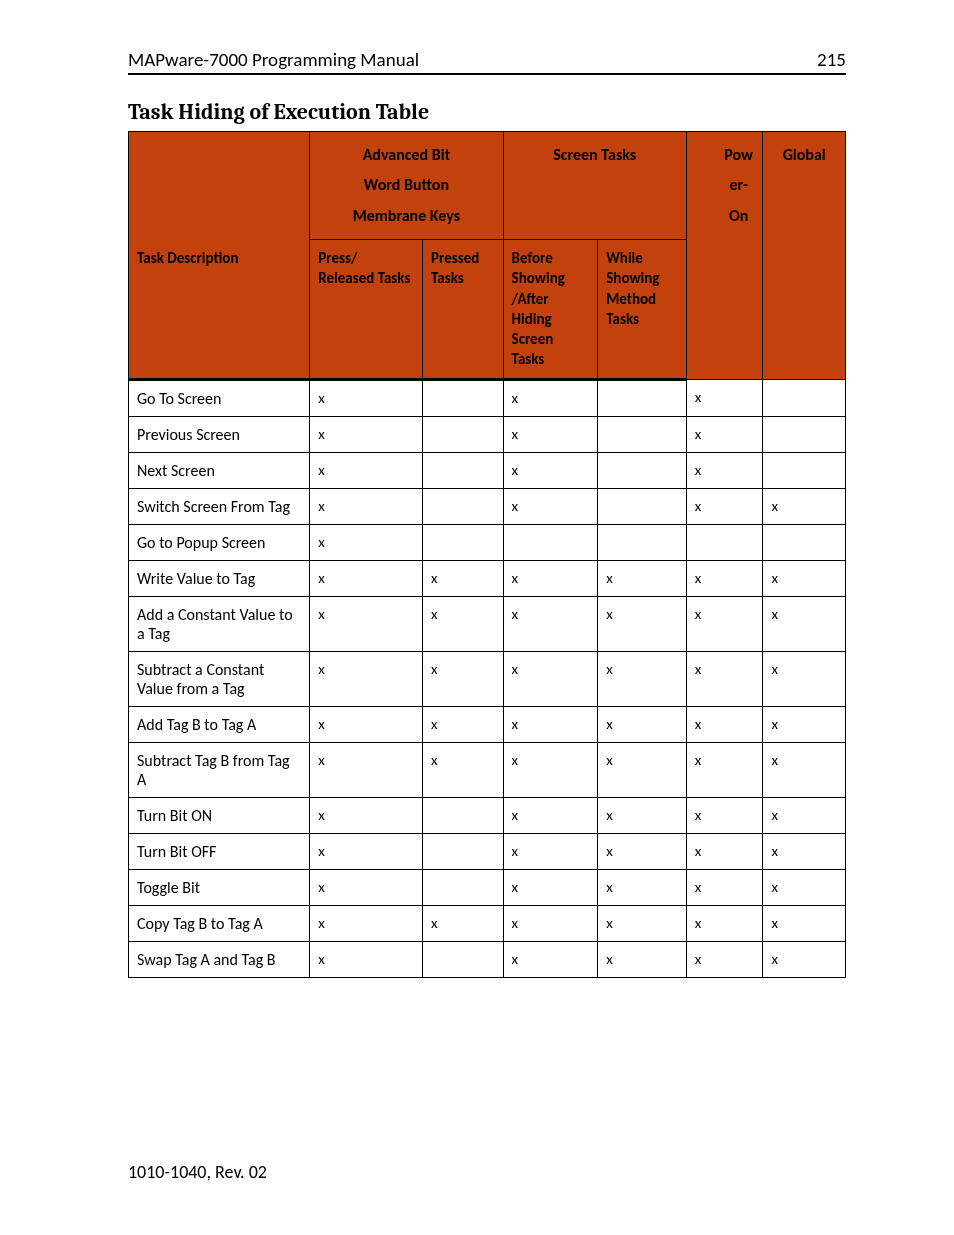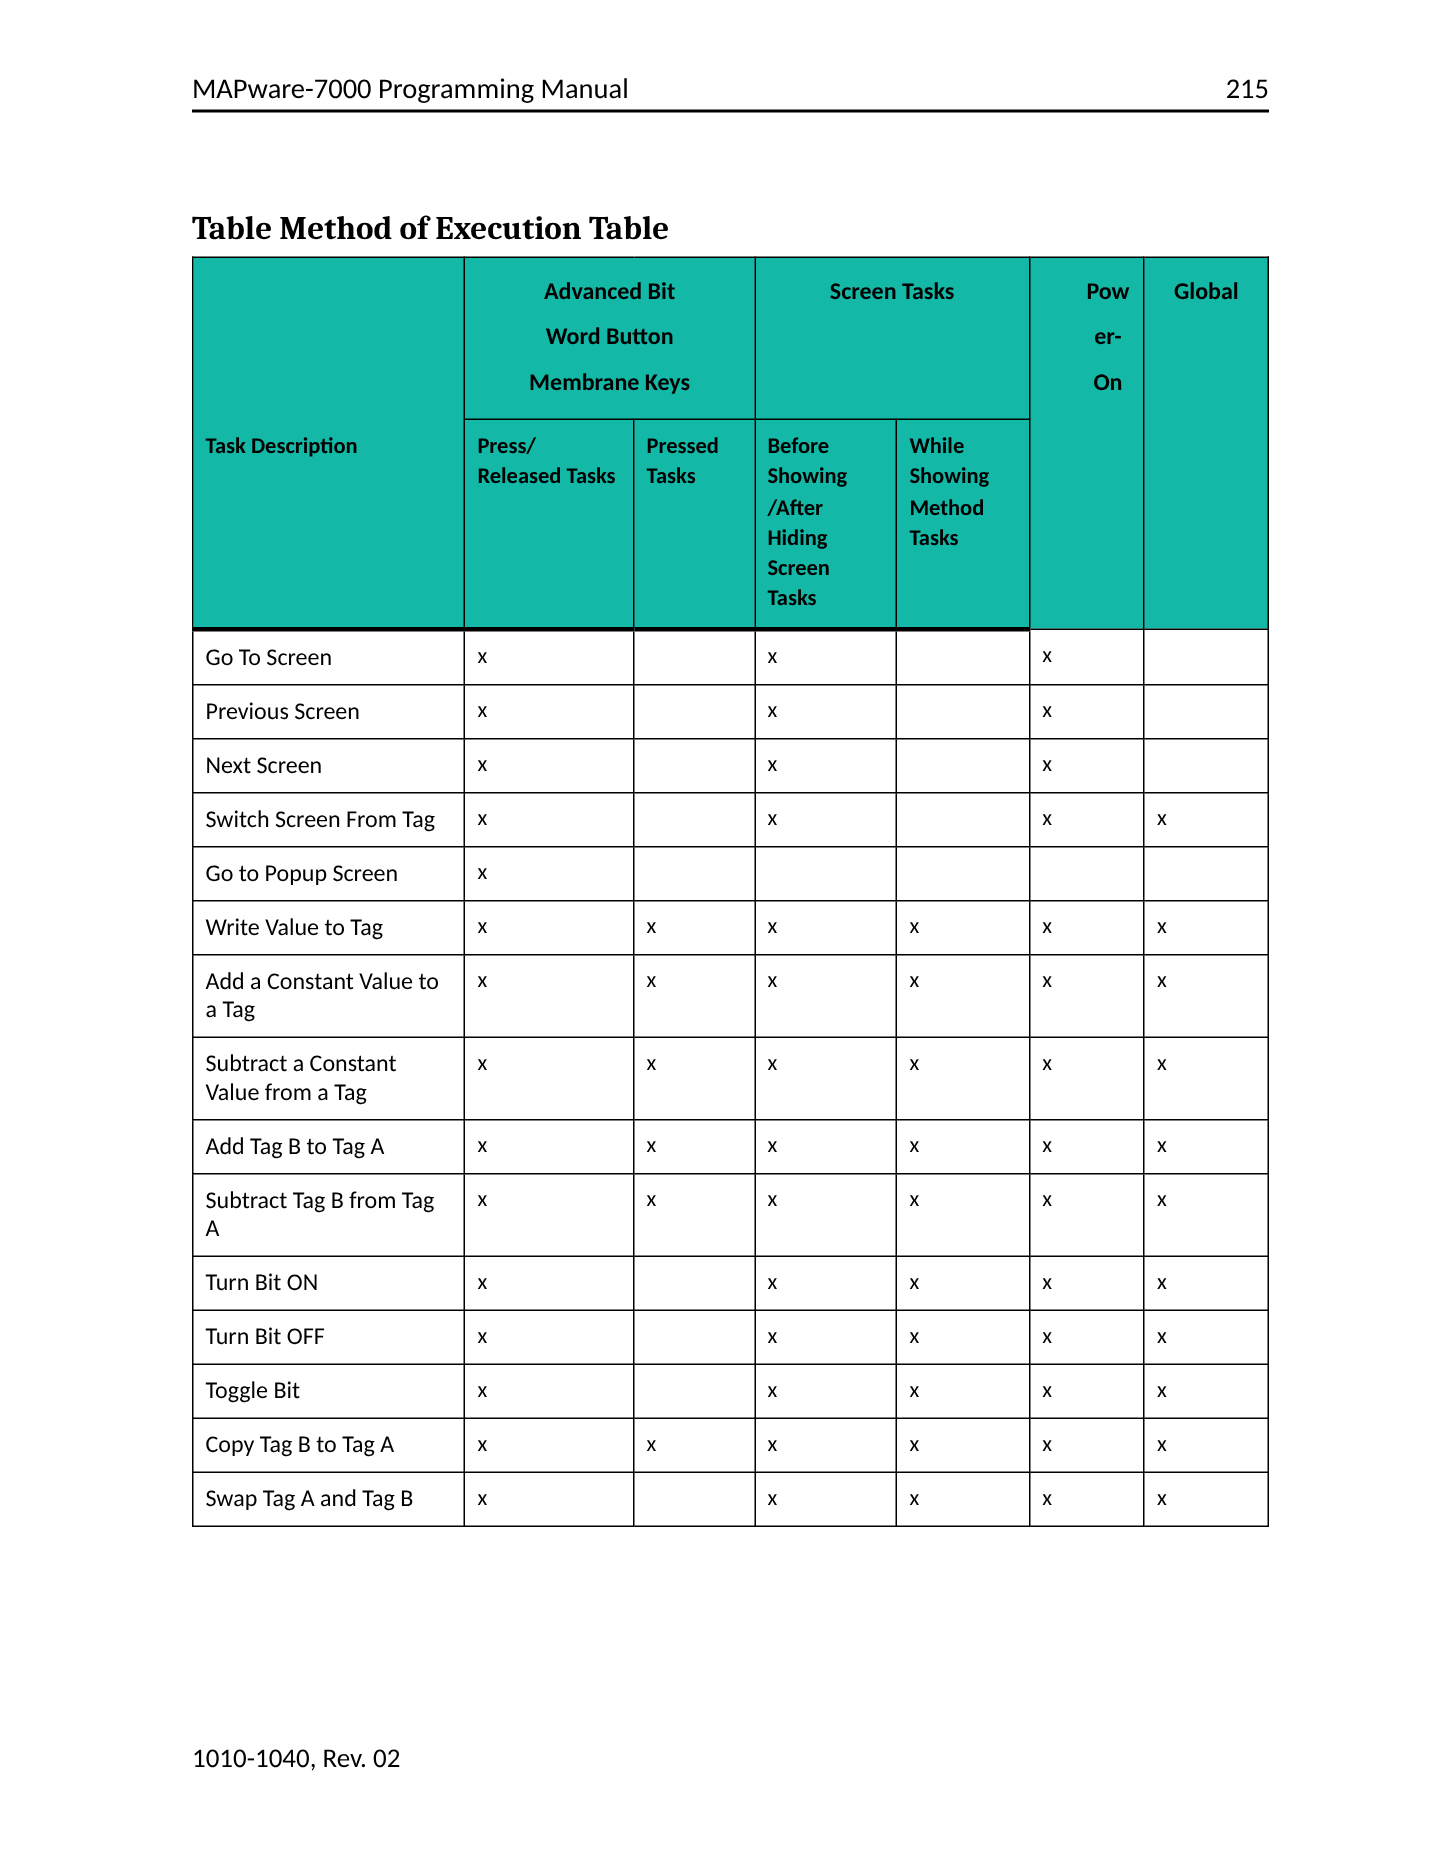--- a/index.html
+++ b/index.html
@@ -15,21 +15,21 @@
   .page {
     padding: 48px 108px 0 128px;
   }
   .running-head {
     display: flex;
     justify-content: space-between;
     align-items: baseline;
     font-size: 19px;
     border-bottom: 2px solid #000;
     padding-bottom: 2px;
-    margin-bottom: 64px;
+    margin-bottom: 24px;
   }
   .section-title {
     font-family: Cambria, Georgia, serif;
     font-weight: bold;
     font-size: 22px;
     margin: 0 0 6px 0;
   }
   table.grid {
     border-collapse: collapse;
     width: 100%;
@@ -37,21 +37,21 @@
     font-size: 16px;
   }
   table.grid th, table.grid td {
     border: 1px solid #000;
     padding: 8px 8px;
     vertical-align: top;
     text-align: left;
     word-wrap: break-word;
   }
   table.grid thead th {
-    background: #14b8a6;
+    background: #c2410c;
     font-weight: bold;
   }
   table.grid thead tr.group-row th {
     text-align: center;
     line-height: 1.9;
   }
   table.grid thead tr.group-row th.leftcell {
     text-align: left;
     vertical-align: bottom;
     border-bottom: none;
@@ -87,21 +87,21 @@
 </head>
 <body>
 
 <div class="page">
 
   <div class="running-head">
     <span>MAPware-7000 Programming Manual</span>
     <span>215</span>
   </div>
 
-  <h2 class="section-title">Table Method of Execution Table</h2>
+  <h2 class="section-title">Task Hiding of Execution Table</h2>
 
   <table class="grid">
     <colgroup>
       <col class="c-desc">
         <col class="c-pr">
         <col class="c-pt">
       <col class="c-bs">
         <col class="c-ws">
         <col class="c-po">
         <col class="c-gl">

